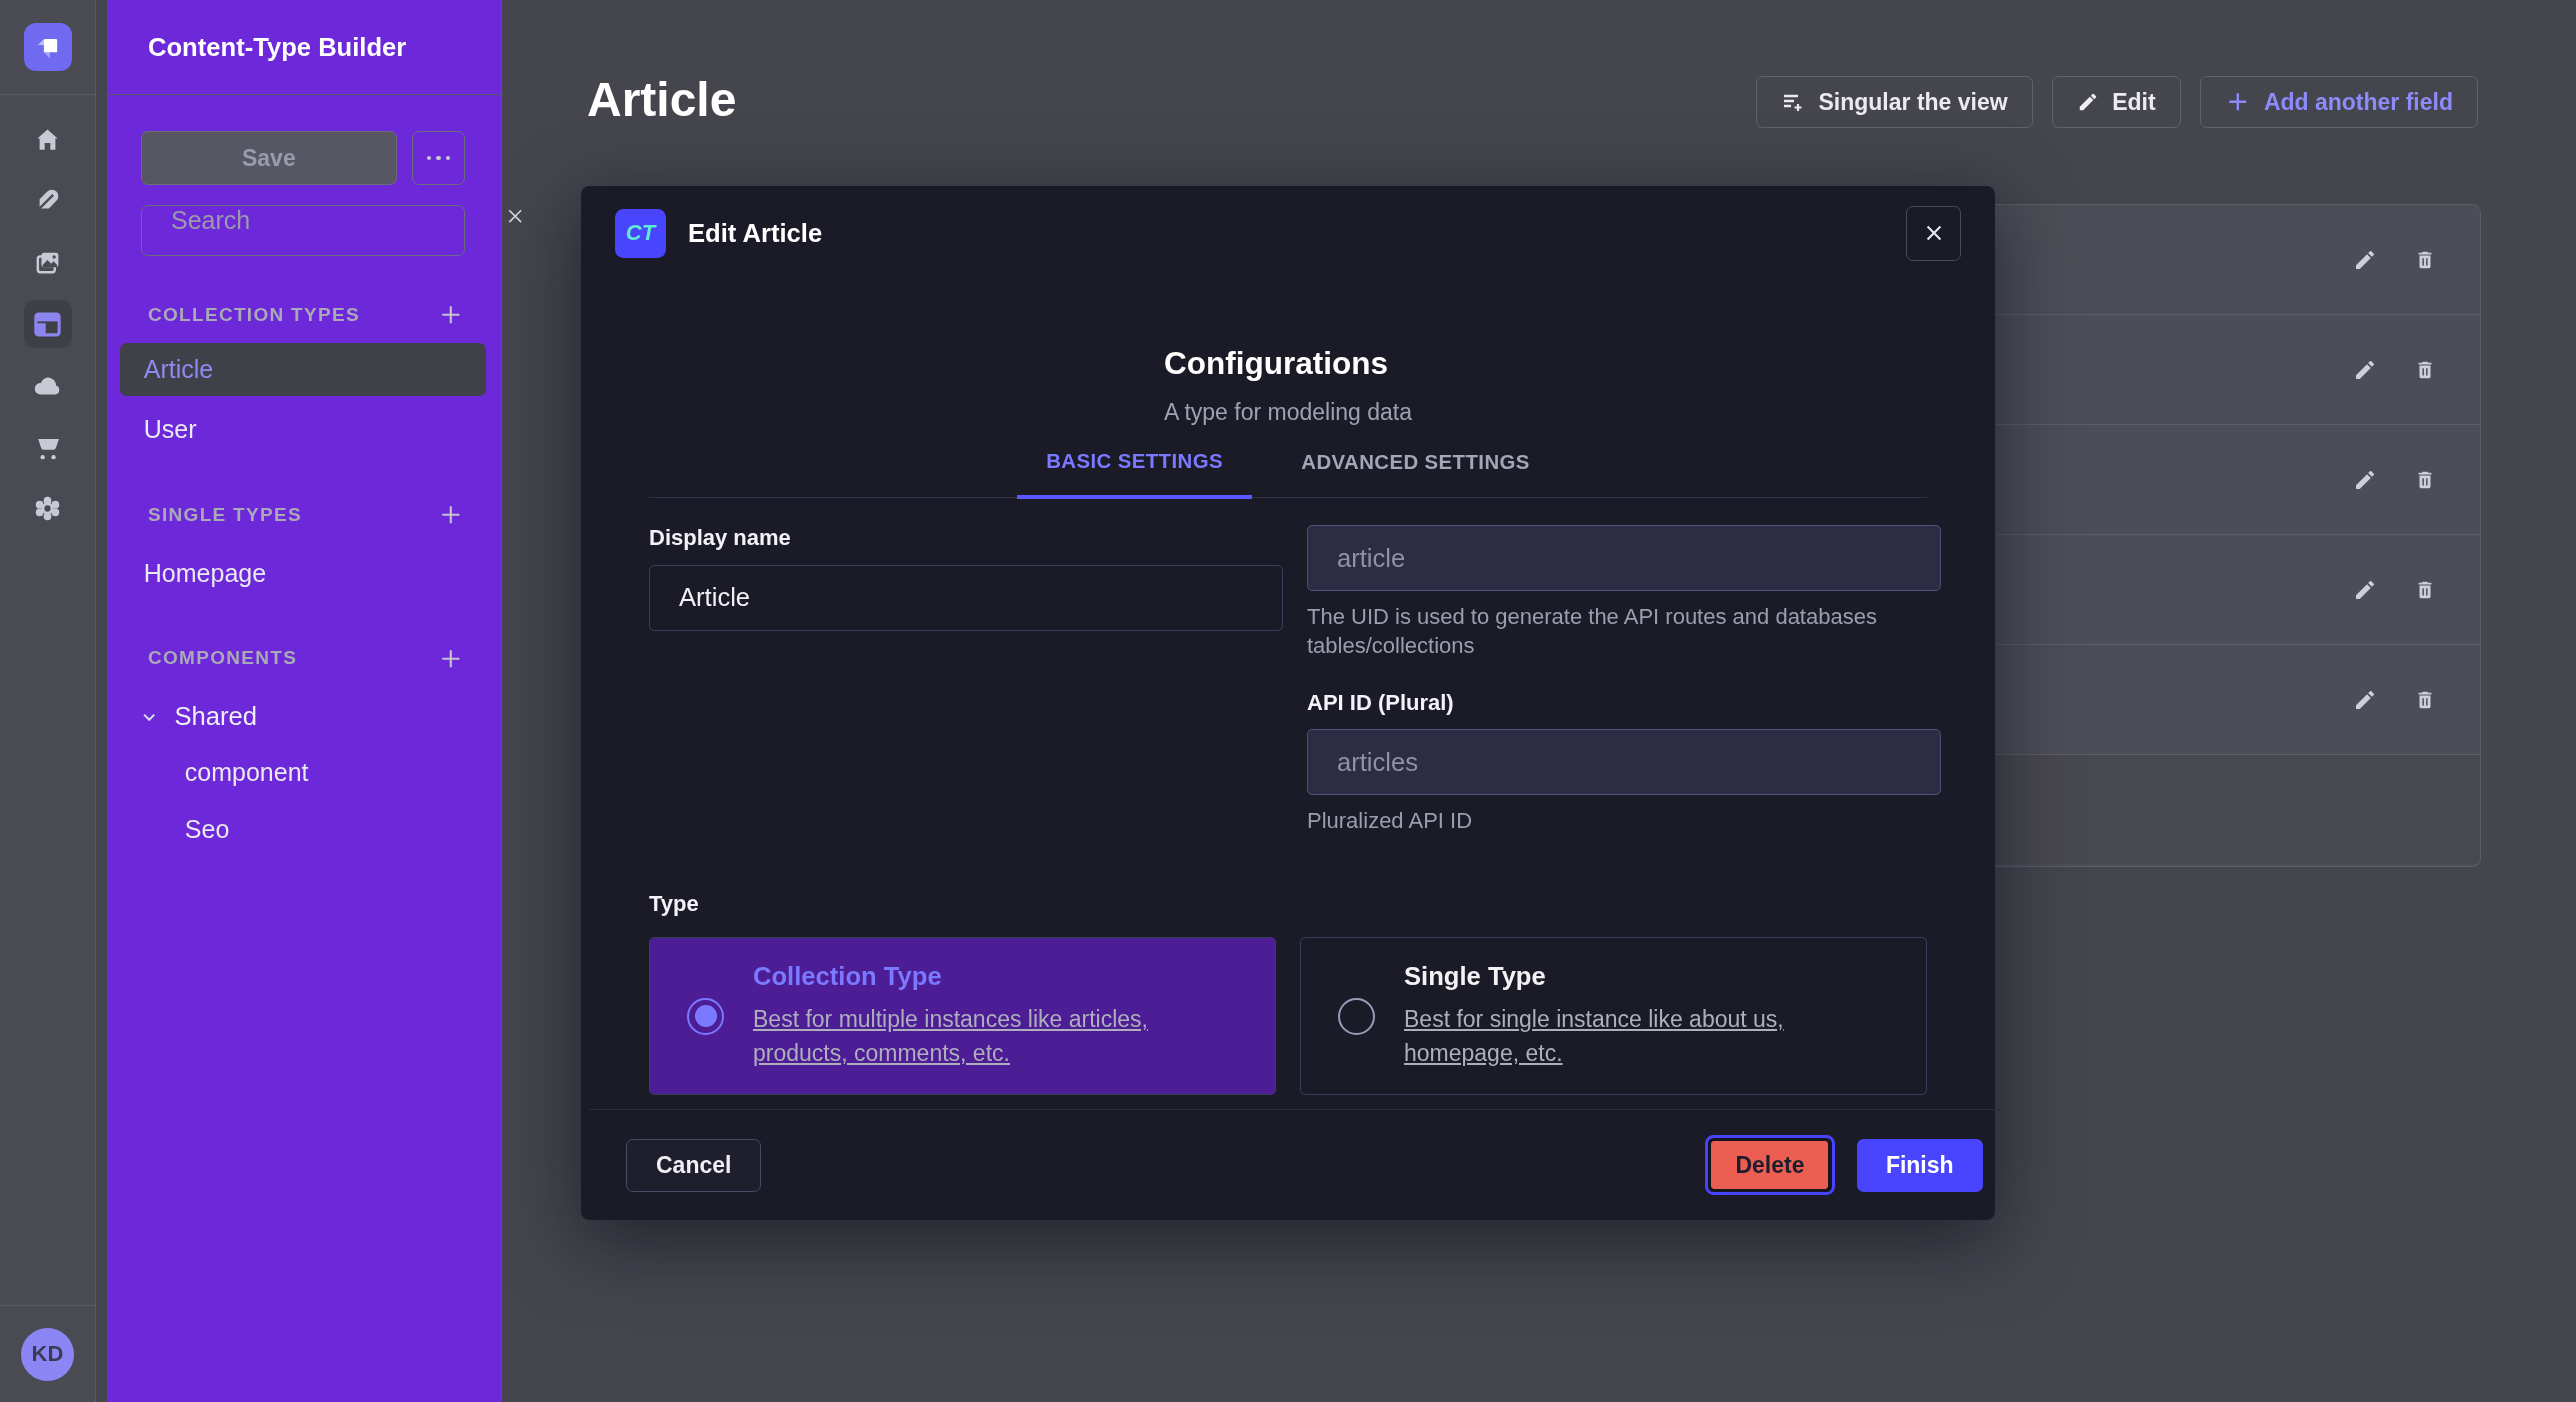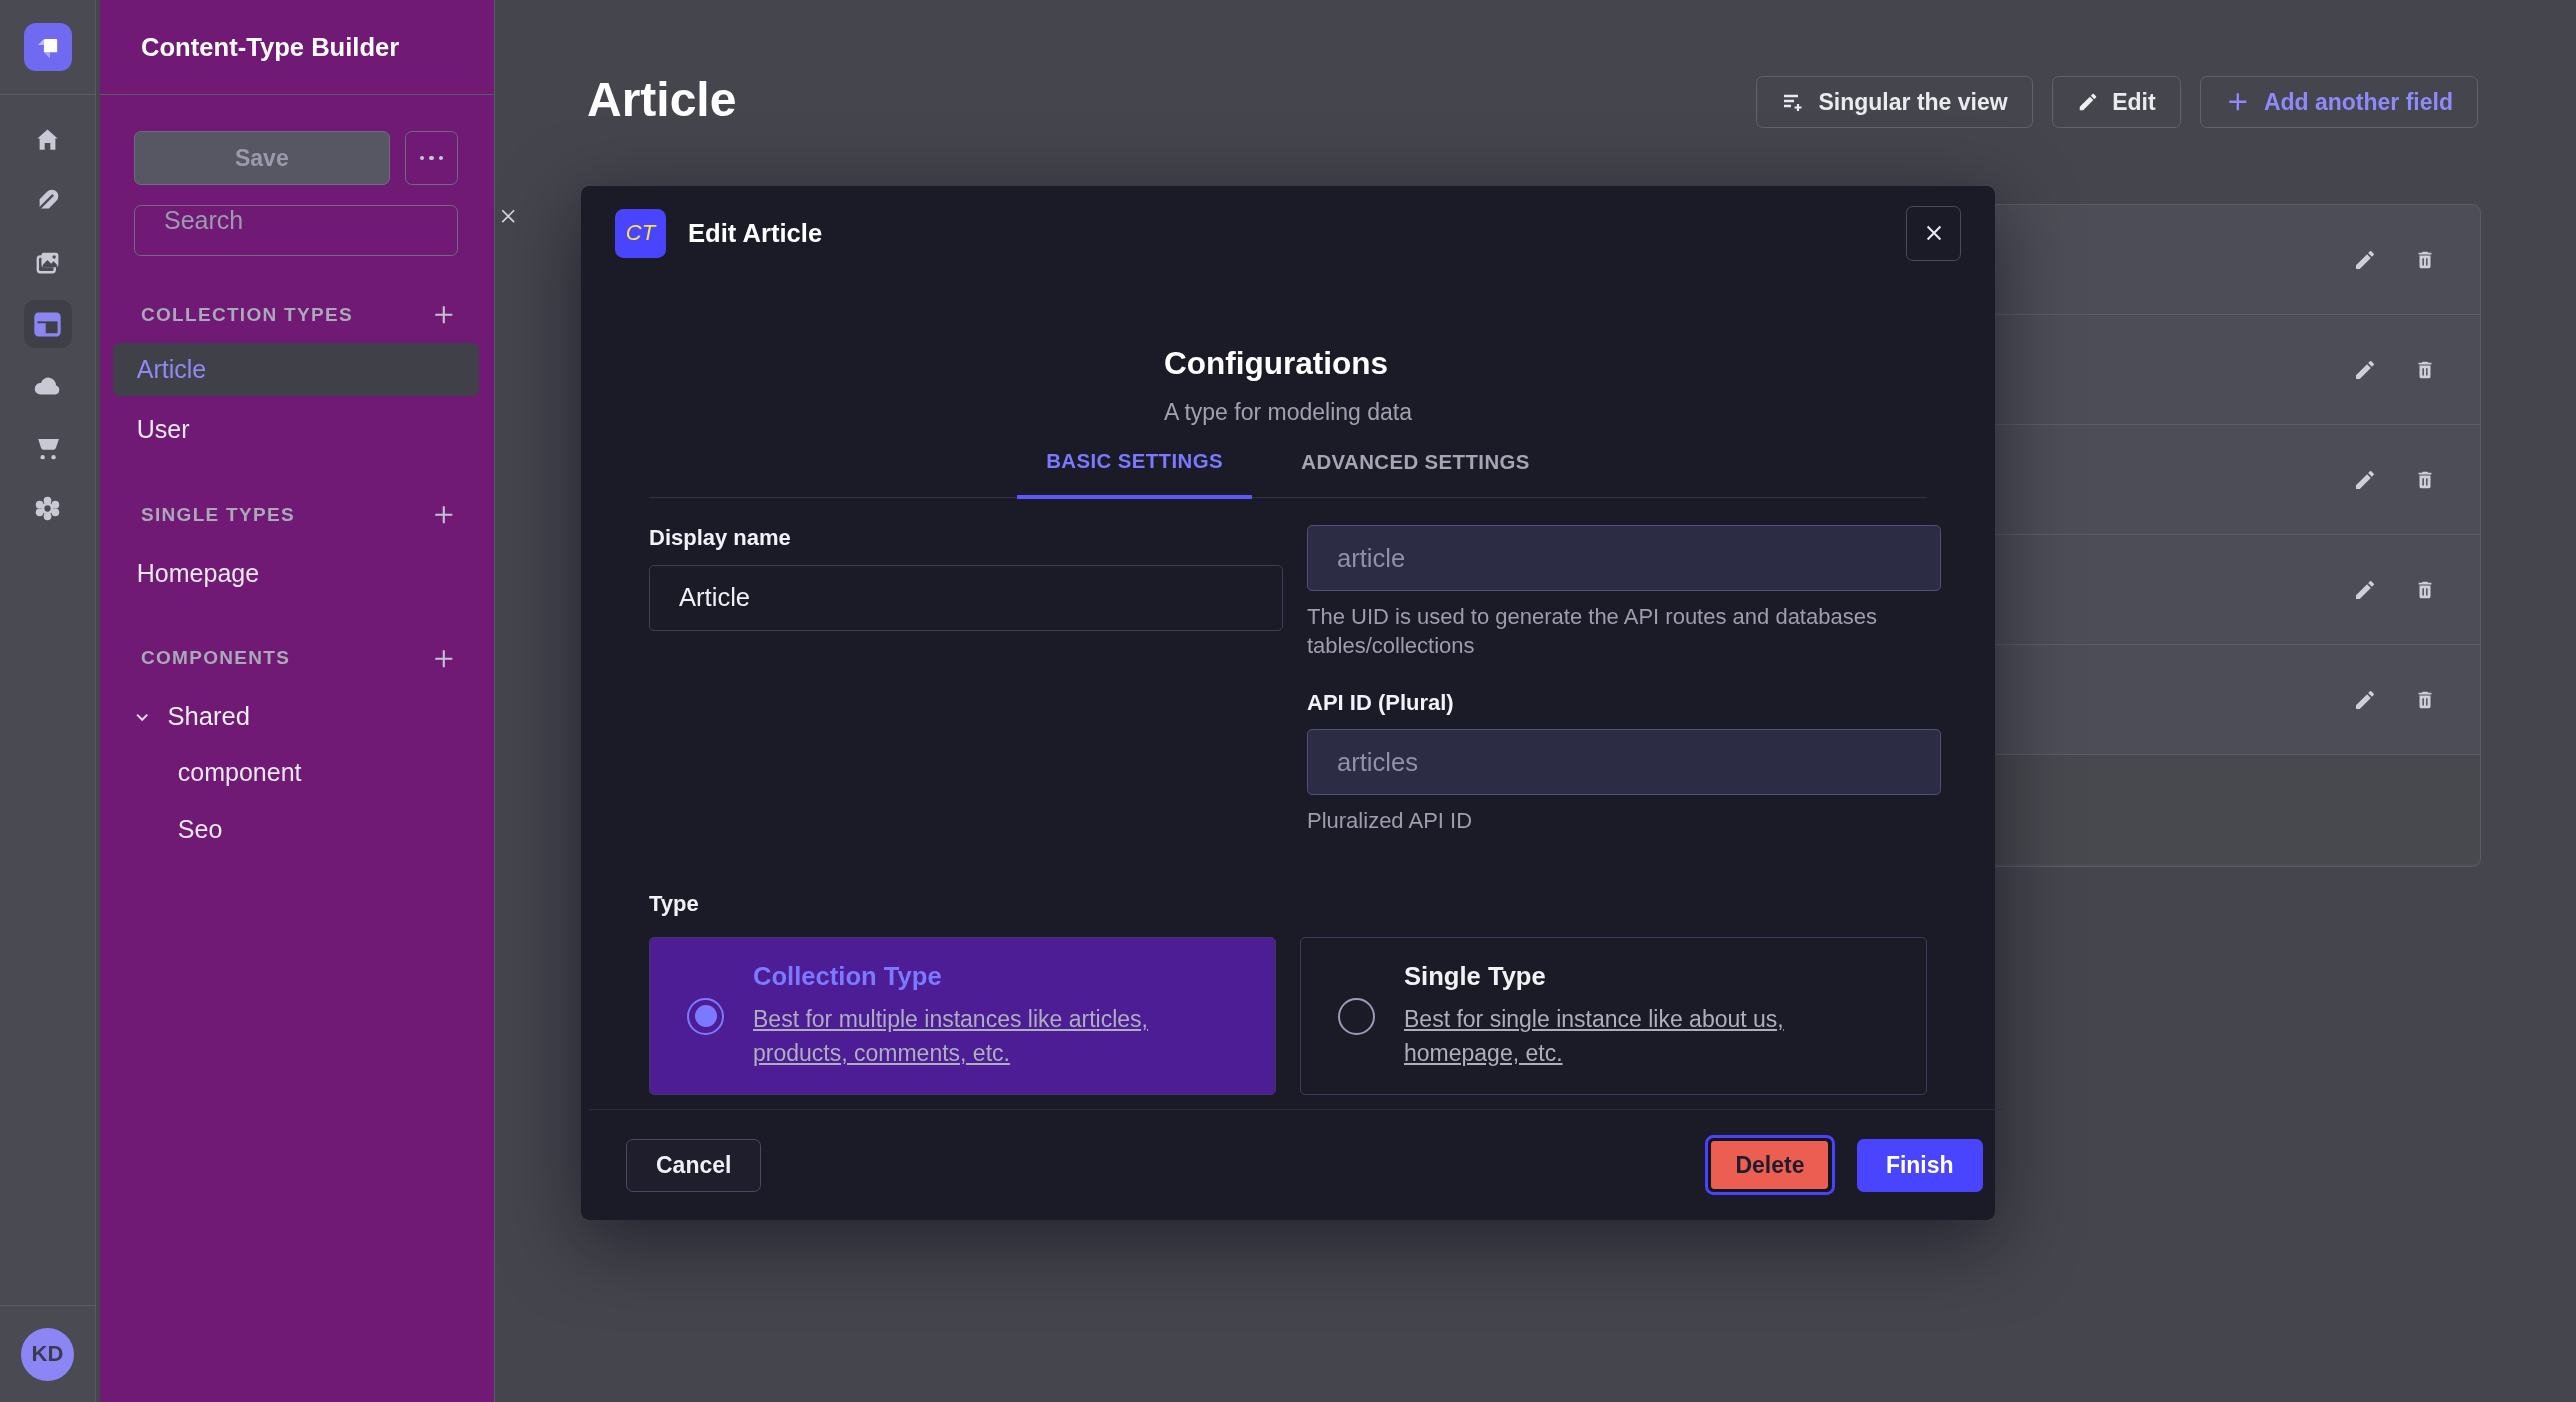--- a/index.html
+++ b/index.html
@@ -17,22 +17,22 @@
           display:flex; align-items:center; justify-content:center; cursor:pointer; }
   .rail-icons { display:flex; flex-direction:column; align-items:center; gap:13.6px; padding-top:20.4px; }
   .rail-item { width:48px; height:48px; display:flex; align-items:center; justify-content:center;
                border-radius:10.2px; color:#c9c9d6; cursor:pointer; }
   .rail-item.active { background:#3f3f48; color:#8b85f0; }
   .rail-bottom { position:absolute; bottom:0; left:0; width:100%; height:97px;
                  border-top:0.9px solid #5a5a64; display:flex; align-items:center; justify-content:center; }
   .avatar { width:53px; height:53px; border-radius:50%; background:#8c86f5; color:#3a3a52;
             font-size:22px; font-weight:bold; display:flex; align-items:center; justify-content:center; cursor:pointer; }
   
-  .sidebar { position:absolute; left:100px; top:0; width:395px; height:100%;
-             background:#701a75; border-right:0.9px solid #5a5a64; }
+  .sidebar { position:absolute; left:107px; top:0; width:395px; height:100%;
+             background:#6d28d9; border-right:0.9px solid #5a5a64; }
   .sidebar-header { height:95px; border-bottom:0.9px solid #5a5a64; display:flex; align-items:center; padding-left:41px; }
   .sidebar-title { color:#ffffff; font-size:25.6px; font-weight:bold; }
   .sidebar-controls { display:flex; gap:15.3px; padding:36px 36px 0 34px; }
   .save-btn { flex:1; height:54px; border-radius:6.8px; background:#575764; border:0.9px solid #6c6c7a;
               color:#9a9aad; font-size:23px; font-weight:bold; cursor:pointer; font-family:inherit; }
   .more-btn { width:53px; height:54px; border-radius:6.8px; border:0.9px solid #6c6c7a; background:transparent;
               display:flex; align-items:center; justify-content:center; gap:5.1px; cursor:pointer; }
   .more-btn i { width:4.3px; height:4.3px; border-radius:50%; background:#c8c8d4; }
   .search-box { margin:20.4px 36px 0 34px; height:51px; border:0.9px solid #6c6c7a; border-radius:6.8px;
                 display:flex; align-items:flex-start; padding:0 17px; gap:12px; }
@@ -62,22 +62,22 @@
   .bg-table { position:absolute; left:1297px; top:204px; width:692px; height:663px;
               background:#4d4d57; border:0.9px solid #5d5d68; border-radius:8.5px; overflow:hidden; }
   .bg-row { height:110px; border-bottom:0.9px solid #5d5d68; display:flex; align-items:center;
             justify-content:flex-end; gap:37px; padding-right:44px; }
   .bg-row:last-child { border-bottom:none; height:109px; background:#48484f; }
   .row-icon { color:#cfcfda; cursor:pointer; background:none; border:none; display:flex; }
   
   .modal { position:absolute; left:581px; top:186px; width:1414px; height:1034px;
            background:#1b1b28; border-radius:8.5px; box-shadow:0 20.4px 77px rgba(8,8,18,0.55); }
   .modal-header { height:94px; display:flex; align-items:center; gap:22px; padding:0 34px; }
-  .ct-badge { width:51px; height:49px; border-radius:8.5px; background:#4945ff; color:#fde047;
-              font-size:22px; font-weight:normal; font-style:italic;
+  .ct-badge { width:51px; height:49px; border-radius:8.5px; background:#4945ff; color:#5eead4;
+              font-size:22px; font-weight:bold; font-style:italic;
               display:flex; align-items:center; justify-content:center; }
   .modal-title { color:#ffffff; font-size:25.6px; font-weight:bold; }
   .modal-close { margin-left:auto; width:55px; height:55px; border-radius:6.8px; border:0.9px solid #4a4a5e;
                  background:transparent; color:#eaeaf2; display:flex; align-items:center; justify-content:center; cursor:pointer; }
   .modal-body { padding:0 68px; }
   .config-row { display:flex; justify-content:space-between; align-items:center;
                 border-bottom:0.9px solid #31314a; margin-top:65px;flex-direction:column; }
   .config-heading { color:#ffffff; font-size:31.5px; font-weight:bold; }
   .config-sub { color:#a0a0b0; font-size:23px; margin:17px 0 24px; }
   .tabs { display:flex; gap:20.4px; }

